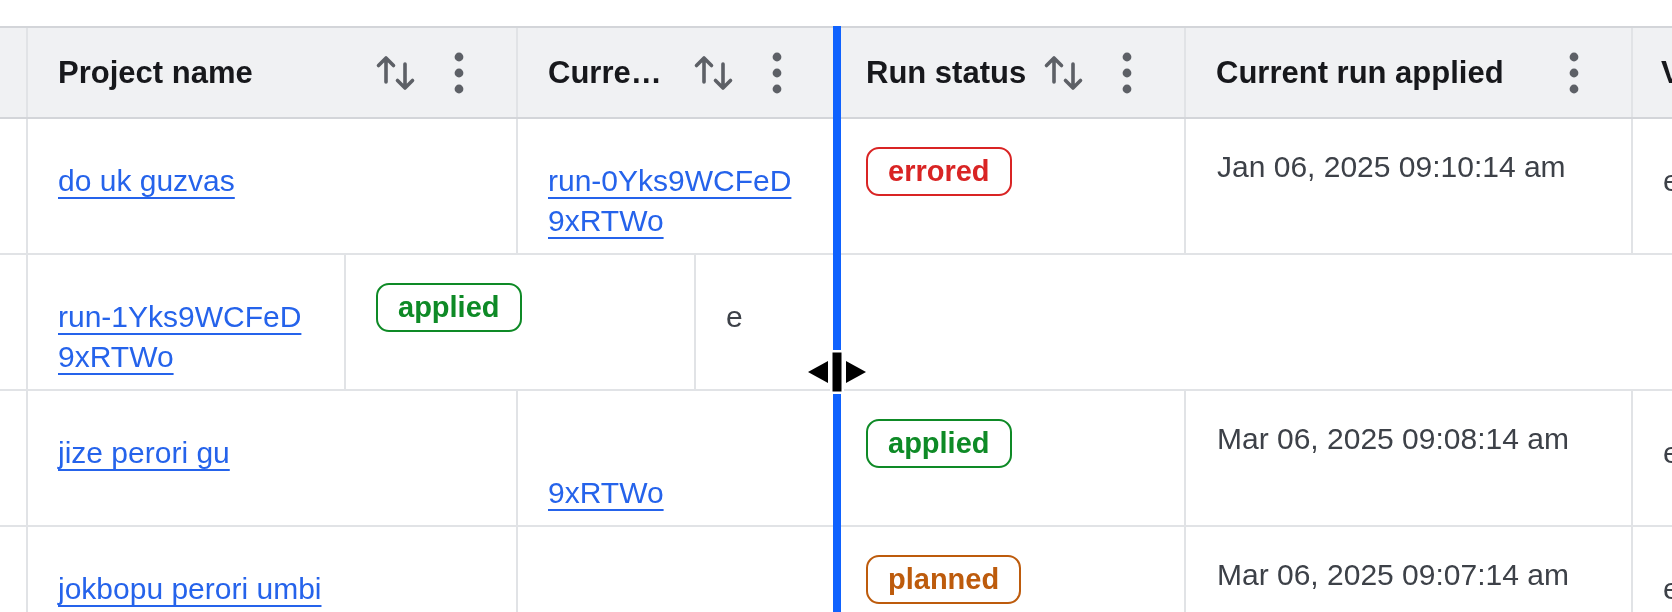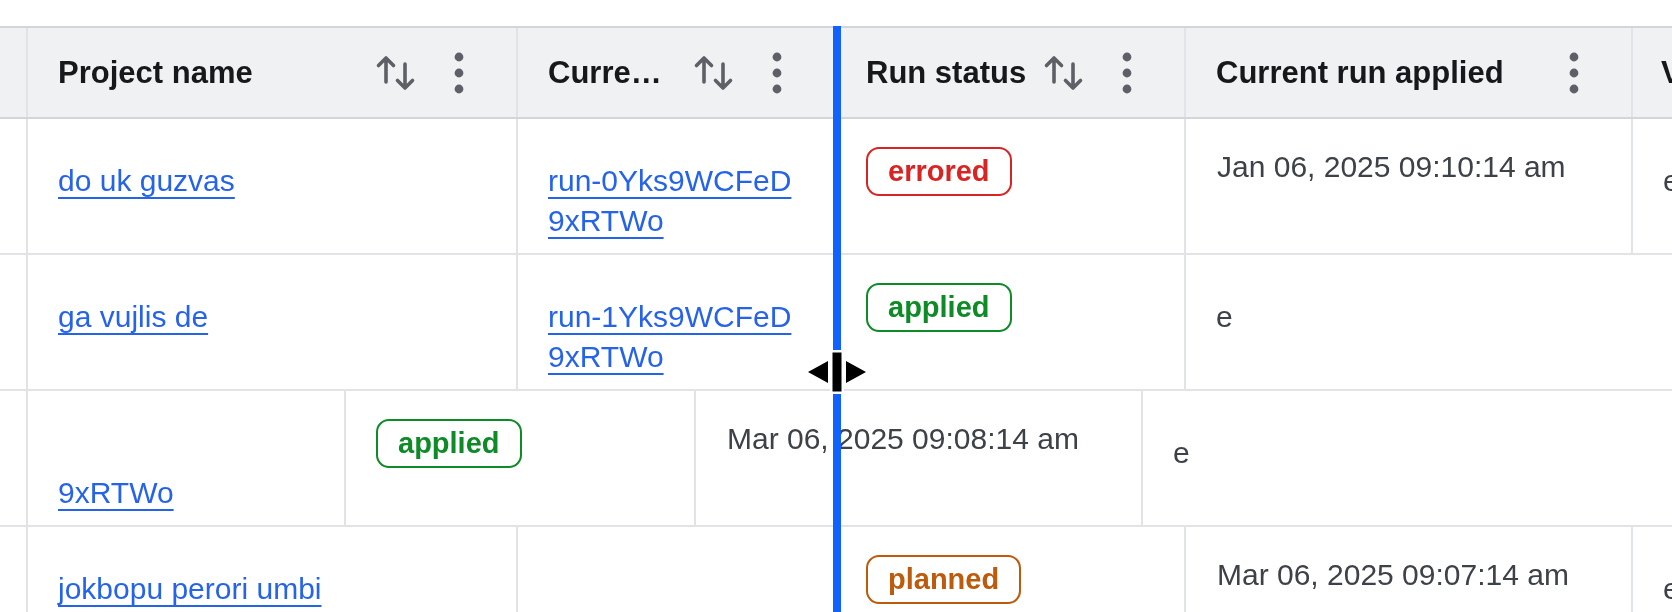--- a/index.html
+++ b/index.html
@@ -206,36 +206,36 @@
       <div class="td c4">
         <span>Jan 06, 2025 09:10:14 am</span>
       </div>
       <div class="td c5">
         <span>e</span>
       </div>
     </div>
 
     <div class="tr">
       <div class="td c0"></div>
+      <div class="td c2">
+        <a class="cell-link"><span>run-1Yks9WCFeD</span><br><span>9xRTWo</span></a>
+      </div>
+      <div class="td c3">
+        <span class="badge" data-variant="applied">applied</span>
+      </div>
+      <div class="td c5">
+        <span>e</span>
+      </div>
+    </div>
+
+    <div class="tr">
+      <div class="td c0"></div>
       <div class="td c1">
-        <a class="cell-link">ga vujlis de</a>
-      </div>
-      <div class="td c2">
-        <a class="cell-link"><span>run-1Yks9WCFeD</span><br><span>9xRTWo</span></a>
-      </div>
-      <div class="td c3">
-        <span class="badge" data-variant="applied">applied</span>
-      </div>
-      <div class="td c5">
-        <span>e</span>
-      </div>
-    </div>
-
-    <div class="tr">
-      <div class="td c0"></div>
+        <a class="cell-link">jize perori gu</a>
+      </div>
       <div class="td c2">
         <a class="cell-link"><br><span>9xRTWo</span></a>
       </div>
       <div class="td c3">
         <span class="badge" data-variant="applied">applied</span>
       </div>
       <div class="td c4">
         <span>Mar 06, 2025 09:08:14 am</span>
       </div>
       <div class="td c5">

